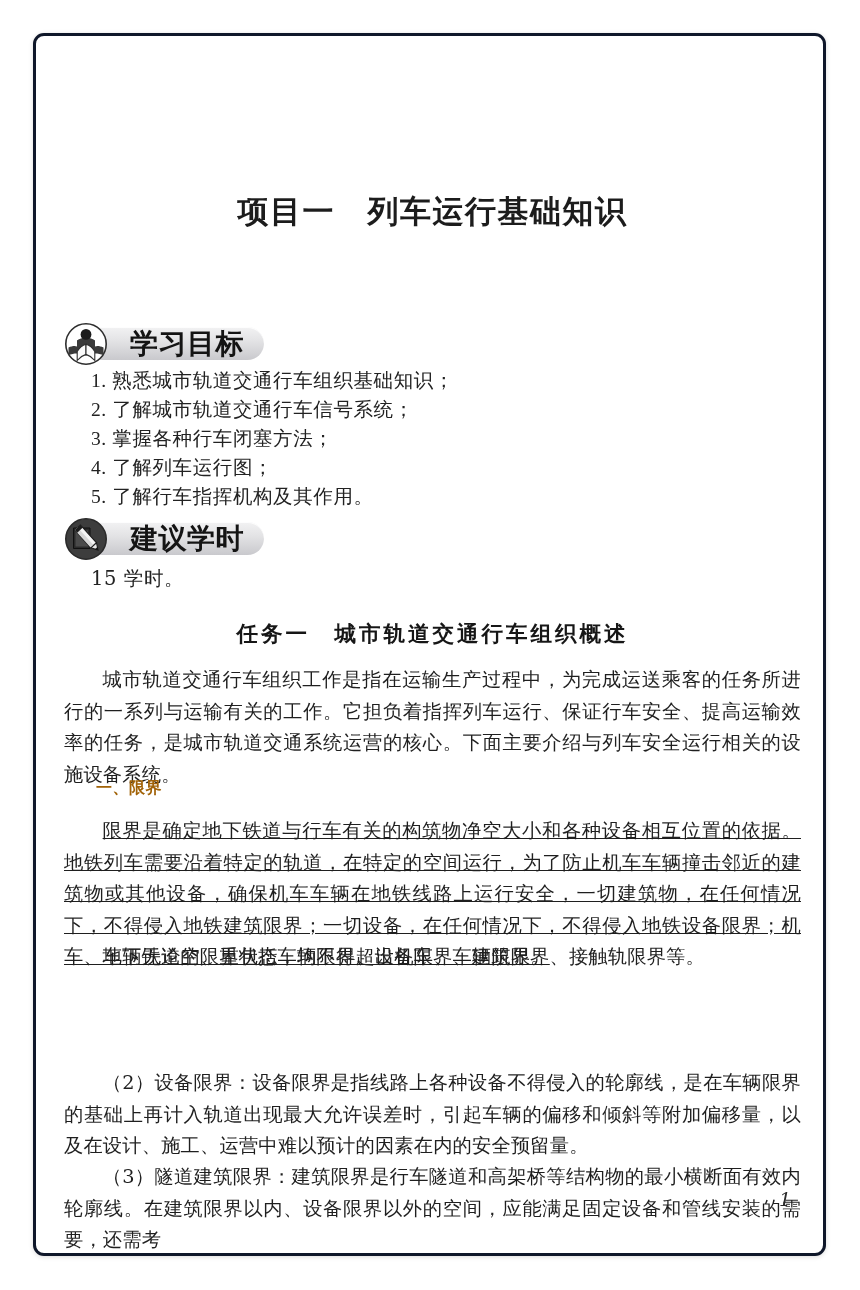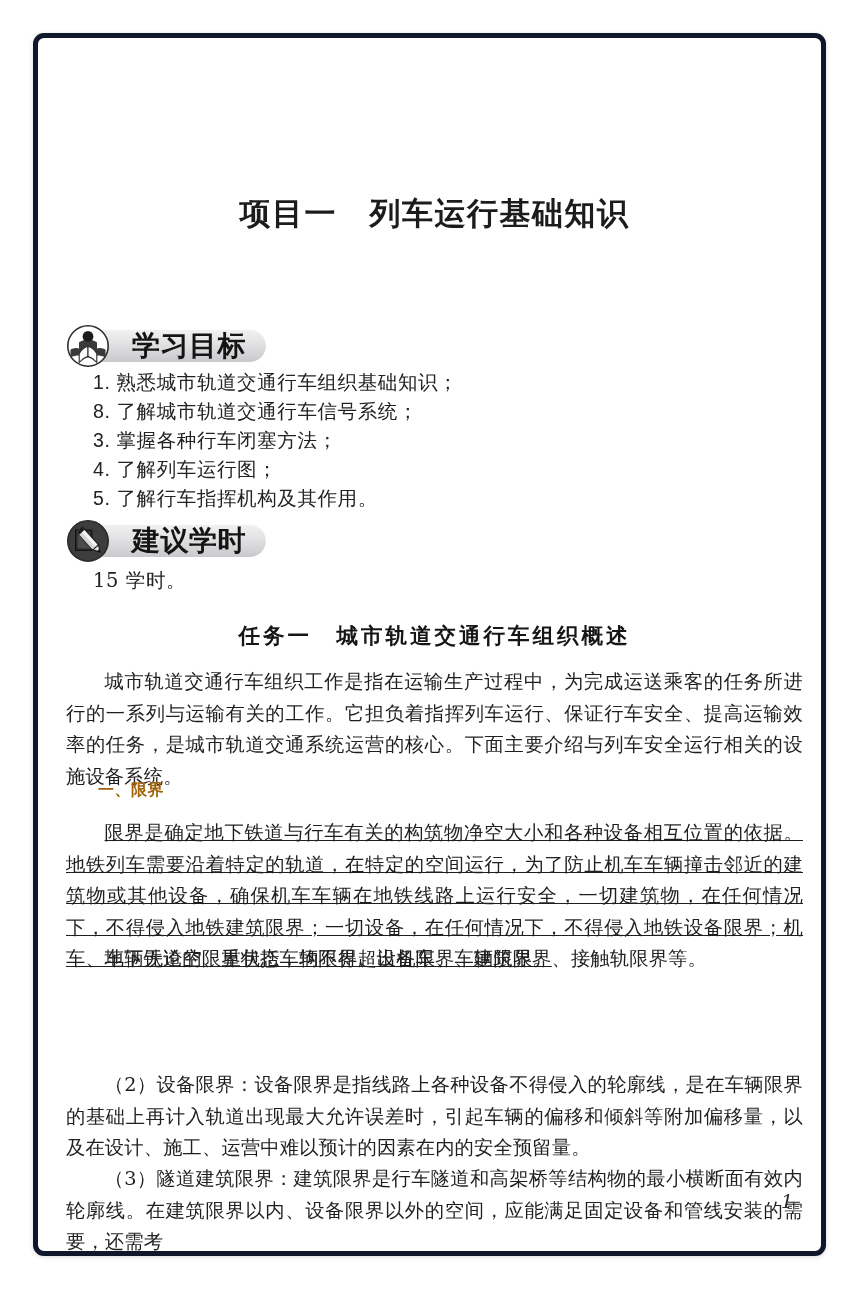--- a/index.html
+++ b/index.html
@@ -16,21 +16,21 @@
   }
 
   
   #page-sheet {
     position: absolute;
     left: 33px;
     top: 33px;
     width: 793px;
     height: 1223px;
     background: #ffffff;
-    border: 5px solid #0f172a;
+    border: 3px solid #0f172a;
     border-radius: 11px;
     box-shadow: 0 1px 5px rgba(0,0,0,0.13), 0 0 1px rgba(0,0,0,0.10);
     box-sizing: border-box;
   }
 
   #page-content {
     position: absolute;
     left: 0;
     top: 0;
     width: 793px;
@@ -89,21 +89,21 @@
   }
 
   
   #objectives {
     position: absolute;
     left: 55px;
     top: 330px;
     width: 700px;
   }
   .objective-item {
-    font-family: Liberation Sans, sans-serif;
+    font-family: Liberation Serif, serif;
     font-size: 19.5px;
     line-height: 29px;
     color: #222222;
     letter-spacing: 0.6px;
     white-space: pre;
   }
 
   
   #hours-text {
     position: absolute;
@@ -193,21 +193,21 @@
           <path d="M22 22.2 C18.6 23.2 15.2 26 13.2 29.6 L13.2 38.5 C16.2 35.2 19.2 33.2 22 32.4 Z" fill="#fbfbfb" stroke="#2e2e2e" stroke-width="1.1"></path>
           <path d="M22 22.2 C25.4 23.2 28.8 26 30.8 29.6 L30.8 38.5 C27.8 35.2 24.8 33.2 22 32.4 Z" fill="#fbfbfb" stroke="#2e2e2e" stroke-width="1.1"></path>
 
           <circle cx="22" cy="12.4" r="5.4" fill="#1c1c1c"></circle>
         </svg>
       </div>
     </div>
 
     <div id="objectives">
       <div class="objective-item">1. 熟悉城市轨道交通行车组织基础知识；</div>
-      <div class="objective-item">8. 了解城市轨道交通行车信号系统；</div>
+      <div class="objective-item">2. 了解城市轨道交通行车信号系统；</div>
       <div class="objective-item">3. 掌握各种行车闭塞方法；</div>
       <div class="objective-item">4. 了解列车运行图；</div>
       <div class="objective-item">5. 了解行车指挥机构及其作用。</div>
     </div>
 
     <div class="badge-row" style="top:481px;">
       <div class="badge-pill">
         <span class="badge-label">建议学时</span>
       </div>
       <div class="badge-icon">

